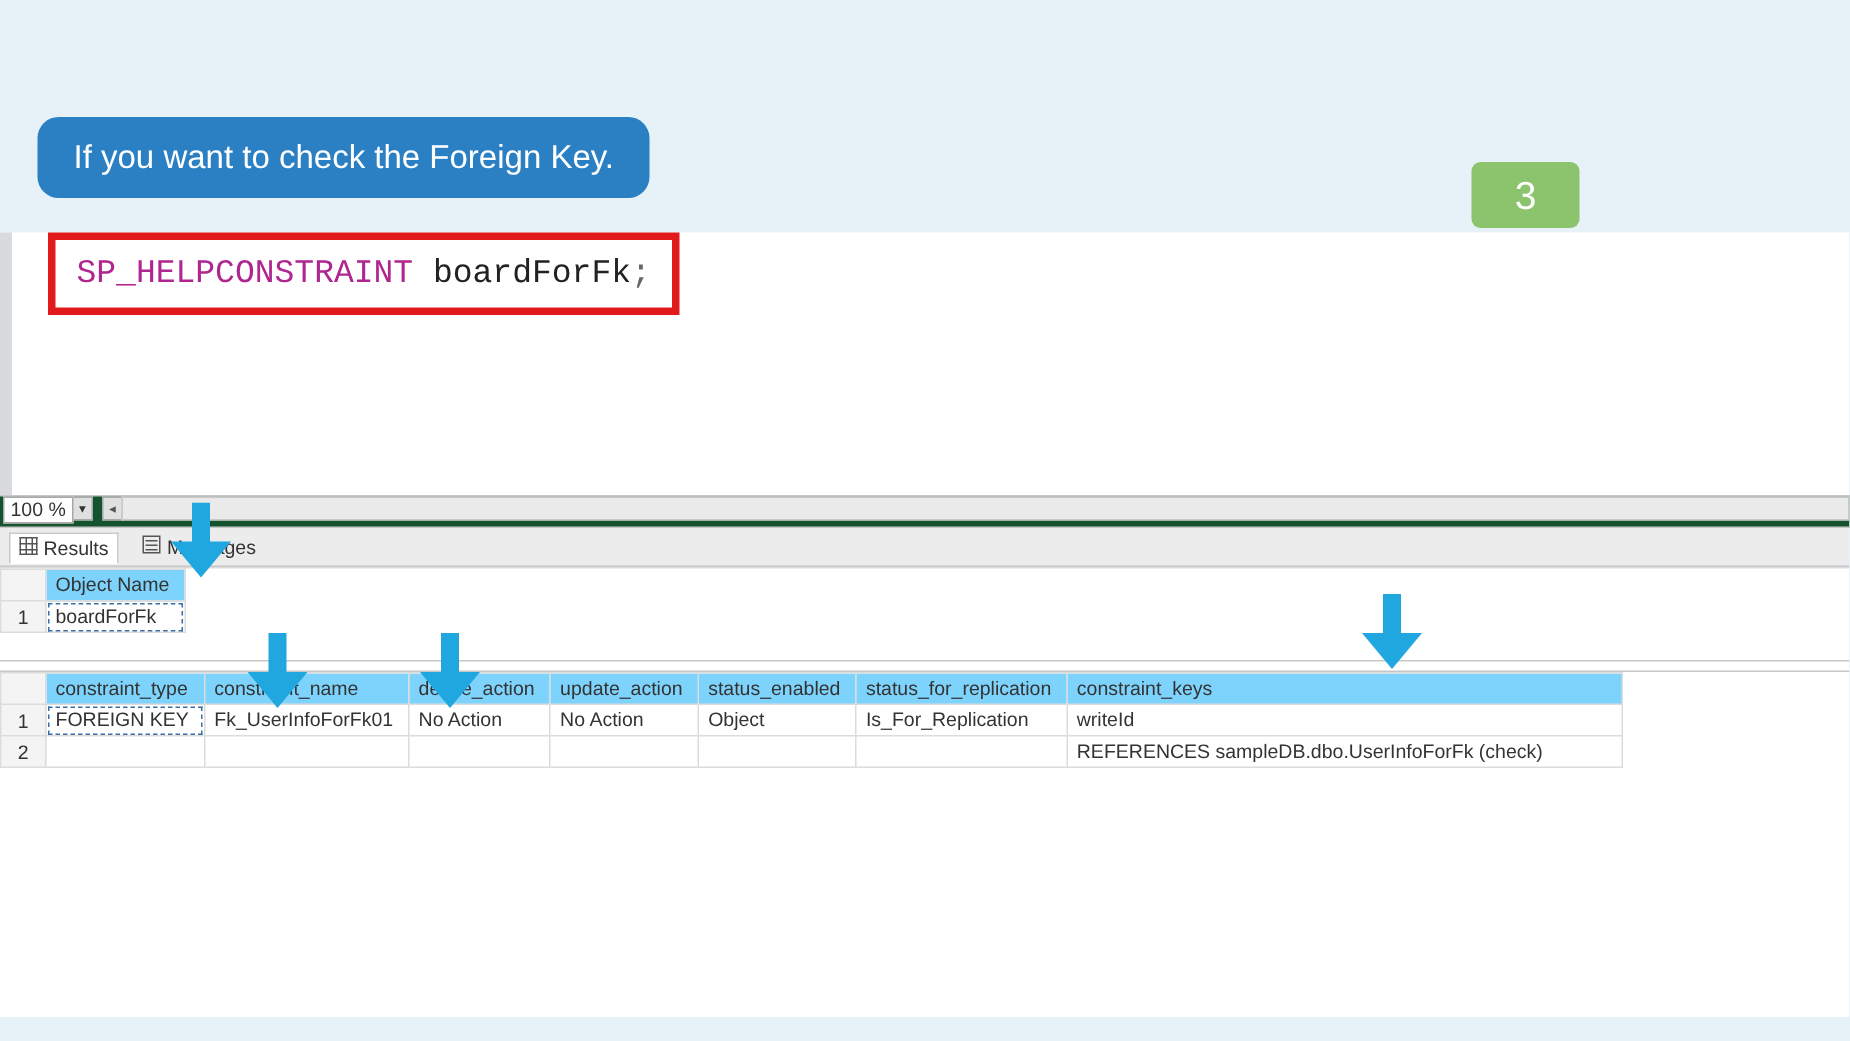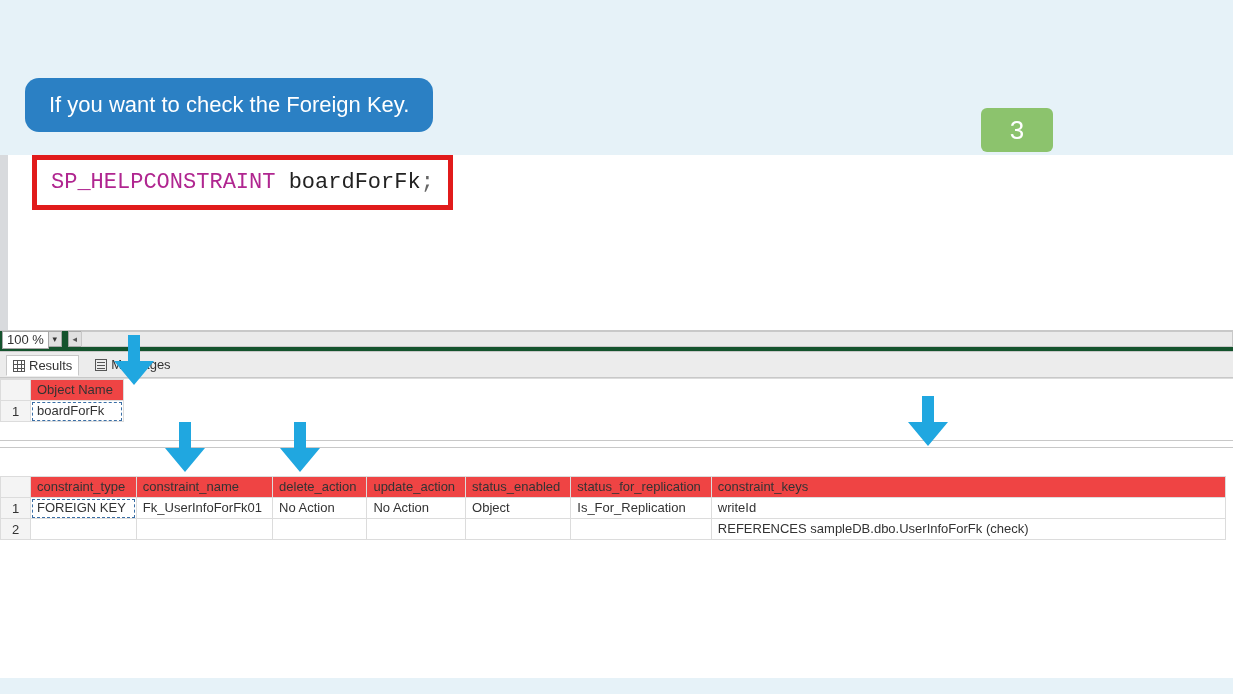--- a/index.html
+++ b/index.html
@@ -129,21 +129,21 @@
     border-bottom: 1px solid #c8c8c8;
     display: flex;
     align-items: center;
     padding-left: 6px;
     gap: 10px;
     font-size: 13px;
     color: #333;
   }
   .tabs-bar .tab {
     display: flex;
-    align-items: center;
+    align-items: flex-start;
     gap: 4px;
     padding: 2px 6px;
   }
   .tabs-bar .tab.active {
     background: #fff;
     border: 1px solid #c8c8c8;
     border-bottom: 1px solid #fff;
     position: relative;
     top: 1px;
   }
@@ -190,21 +190,21 @@
     color: #333;
   }
   table.grid th, table.grid td {
     border: 1px solid #dcdcdc;
     padding: 2px 10px 3px 6px;
     text-align: left;
     font-weight: normal;
     white-space: nowrap;
   }
   table.grid th {
-    background: #ef4444;
+    background: #7dd3fc;
   }
   table.grid .rownum {
     background: #f4f4f4;
     text-align: center;
     width: 30px;
     min-width: 30px;
     padding: 2px 8px;
   }
   table.grid .corner {
     background: #f4f4f4;
@@ -218,22 +218,21 @@
   .grid1-wrapper {
     border-bottom: 1px solid #c8c8c8;
     padding-bottom: 18px;
   }
   .grid2-wrapper {
     border-top: 1px solid #c8c8c8;
     margin-top: 6px;
   }
 
   table.grid.wide {
-    width: 1226px;
-    margin-top: 28px;
+    width: 1082px;
   }
 
   .arrow {
     position: absolute;
     width: 40px;
     height: 50px;
     color: #20a7e0;
   }
   .arrow svg { width: 100%; height: 100%; display: block; }
 

